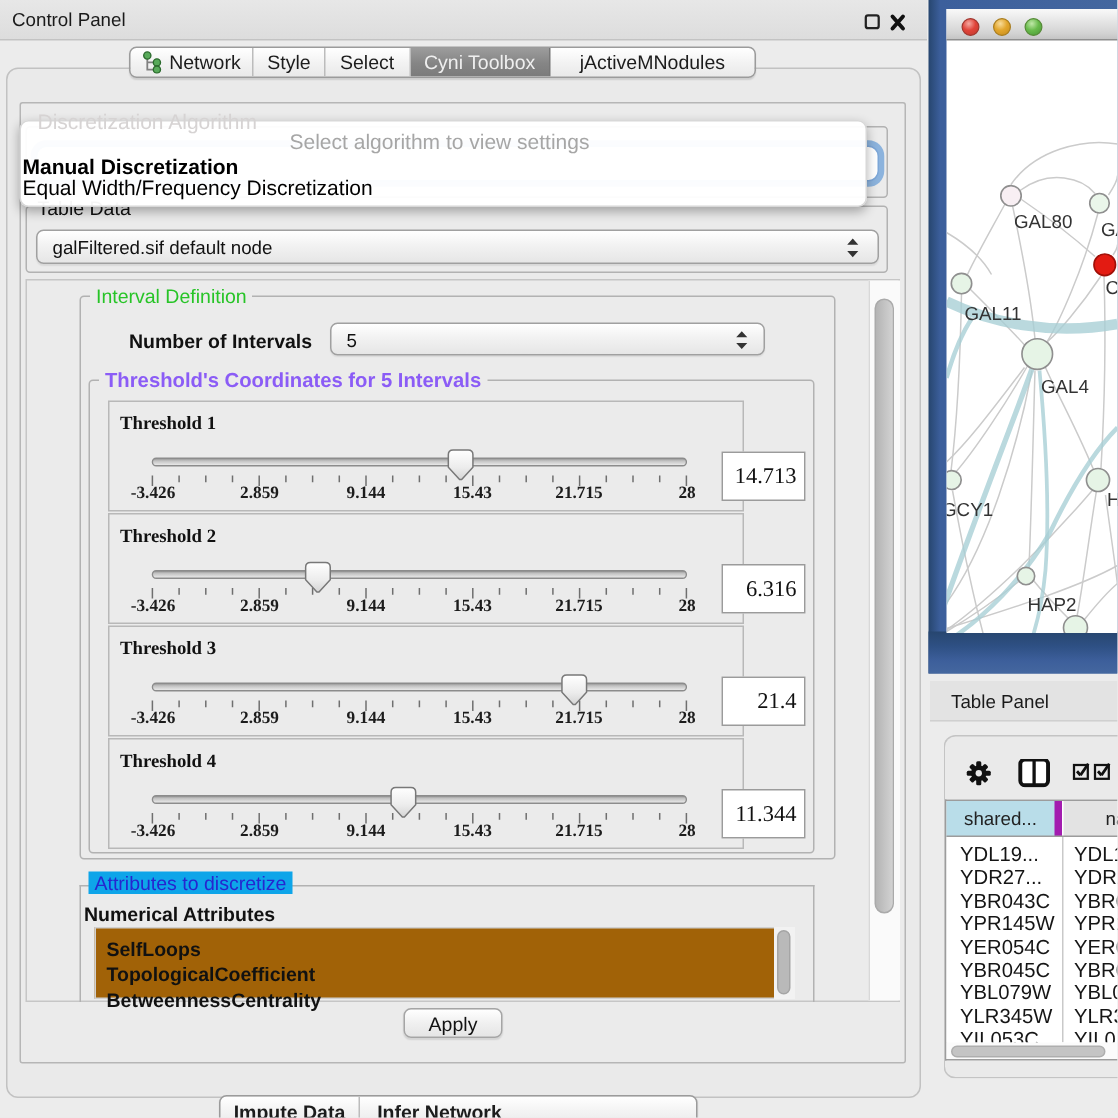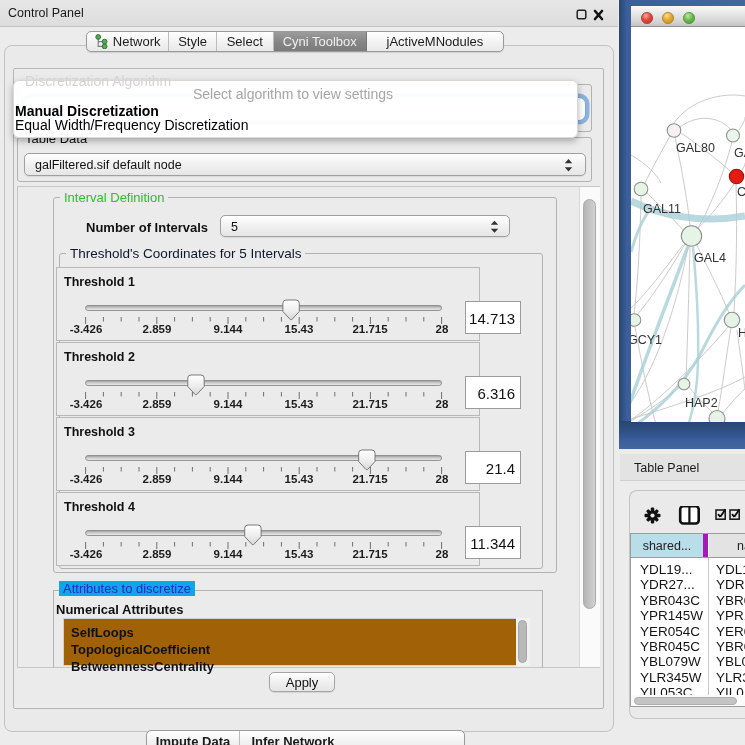--- a/index.html
+++ b/index.html
@@ -8,21 +8,21 @@
   .gb { position:absolute; border:1px solid #b2b2b2; border-radius:3px; }
   .gb > span { position:absolute; top:-7px; left:6px; background:#ebebeb; padding:0 4px; font-size:13px; line-height:13px; }
   .combo { position:absolute; border:1px solid #a0a0a0; border-radius:5px;
            background:linear-gradient(#ffffff,#f2f2f2 45%,#e6e6e6); box-shadow:0 1px 1px rgba(0,0,0,0.08); }
   .combo .ct { position:absolute; left:10px; top:0; font-size:12.5px; color:#111; }
   .seg { position:absolute; display:flex; border:1px solid #9b9b9b; border-radius:5px; overflow:hidden;
          background:linear-gradient(#ffffff,#f3f3f3 50%,#e9e9e9); box-shadow:0 1px 1px rgba(0,0,0,0.12);}
   .seg div { display:flex; align-items:center; justify-content:center; border-right:1px solid #bcbcbc; color:#1c1c1c; }
   .seg div:last-child { border-right:none; }
   .seg .sel { background:linear-gradient(#9c9c9c,#858585 55%,#7b7b7b); color:#efefef; border-right-color:#777; }
-  .thr { position:absolute; left:56px; width:424px; height:74px; border:1px solid #b8b8b8; background:#ebebeb; }
+  .thr { position:absolute; left:72px; width:424px; height:74px; border:1px solid #b8b8b8; background:#ebebeb;font-family:Liberation Serif, serif; }
   .thr b { position:absolute; left:7px; top:7px; font-size:12.5px; color:#111; }
   .vbox { position:absolute; left:408px; top:33px; width:56px; height:33px; background:#fff; border:1px solid #9b9b9b;
           font-size:15px; color:#111; text-align:right; padding:8px 5px 0 0; }
 </style></head>
 <body>
 <div class="abs" style="left:0;top:0;width:618px;height:27px;background:linear-gradient(#e7e7e7,#dddddd);border-bottom:1px solid #c3c3c3;"></div>
 <div class="abs" style="left:8px;top:6px;font-size:12.5px;color:#1a1a1a;">Control Panel</div>
 <svg class="abs" style="left:576px;top:9px" width="30" height="12" viewBox="0 0 30 12">
     <rect x="1.2" y="1.2" width="8.6" height="8.6" rx="1.5" fill="none" stroke="#222" stroke-width="1.5"></rect>
     <path d="M19 2 L26 10 M26 2 L19 10" stroke="#111" stroke-width="2.6" stroke-linecap="round"></path>
@@ -58,21 +58,21 @@
     <span style="color:#27c427;">Interval Definition</span>
   </div>
 <div class="abs" style="left:86px;top:220px;font-size:13px;font-weight:bold;color:#111;">Number of Intervals</div>
 <div class="combo" style="left:220px;top:215px;width:290px;height:22px;">
     <div class="ct" style="top:4px;">5</div>
     <svg style="position:absolute;right:10px;top:4px;" width="9" height="14" viewBox="0 0 9 14">
       <path d="M0.8 4.8 L4.5 0.8 L8.2 4.8 Z M0.8 8.7 L4.5 12.7 L8.2 8.7 Z" fill="#333"></path>
     </svg>
   </div>
 <div class="gb" style="left:59px;top:253px;width:484px;height:316px;">
-    <span style="color:#0f172a;font-size:13.5px;">Threshold's Coordinates for 5 Intervals</span>
+    <span style="color:#8b5cf6;font-size:13.5px;font-weight:bold;">Threshold's Coordinates for 5 Intervals</span>
   </div>
 <div class="thr" style="top:267px;">
     <b>Threshold 1</b>
     <svg style="position:absolute;left:0;top:30px;" width="472" height="44" viewBox="0 0 472 44">
       <defs>
         <linearGradient id="tg" x1="0" y1="0" x2="0" y2="1">
           <stop offset="0" stop-color="#8f8f8f"></stop>
           <stop offset="0.35" stop-color="#c2c2c2"></stop>
           <stop offset="1" stop-color="#efefef"></stop>
         </linearGradient>

